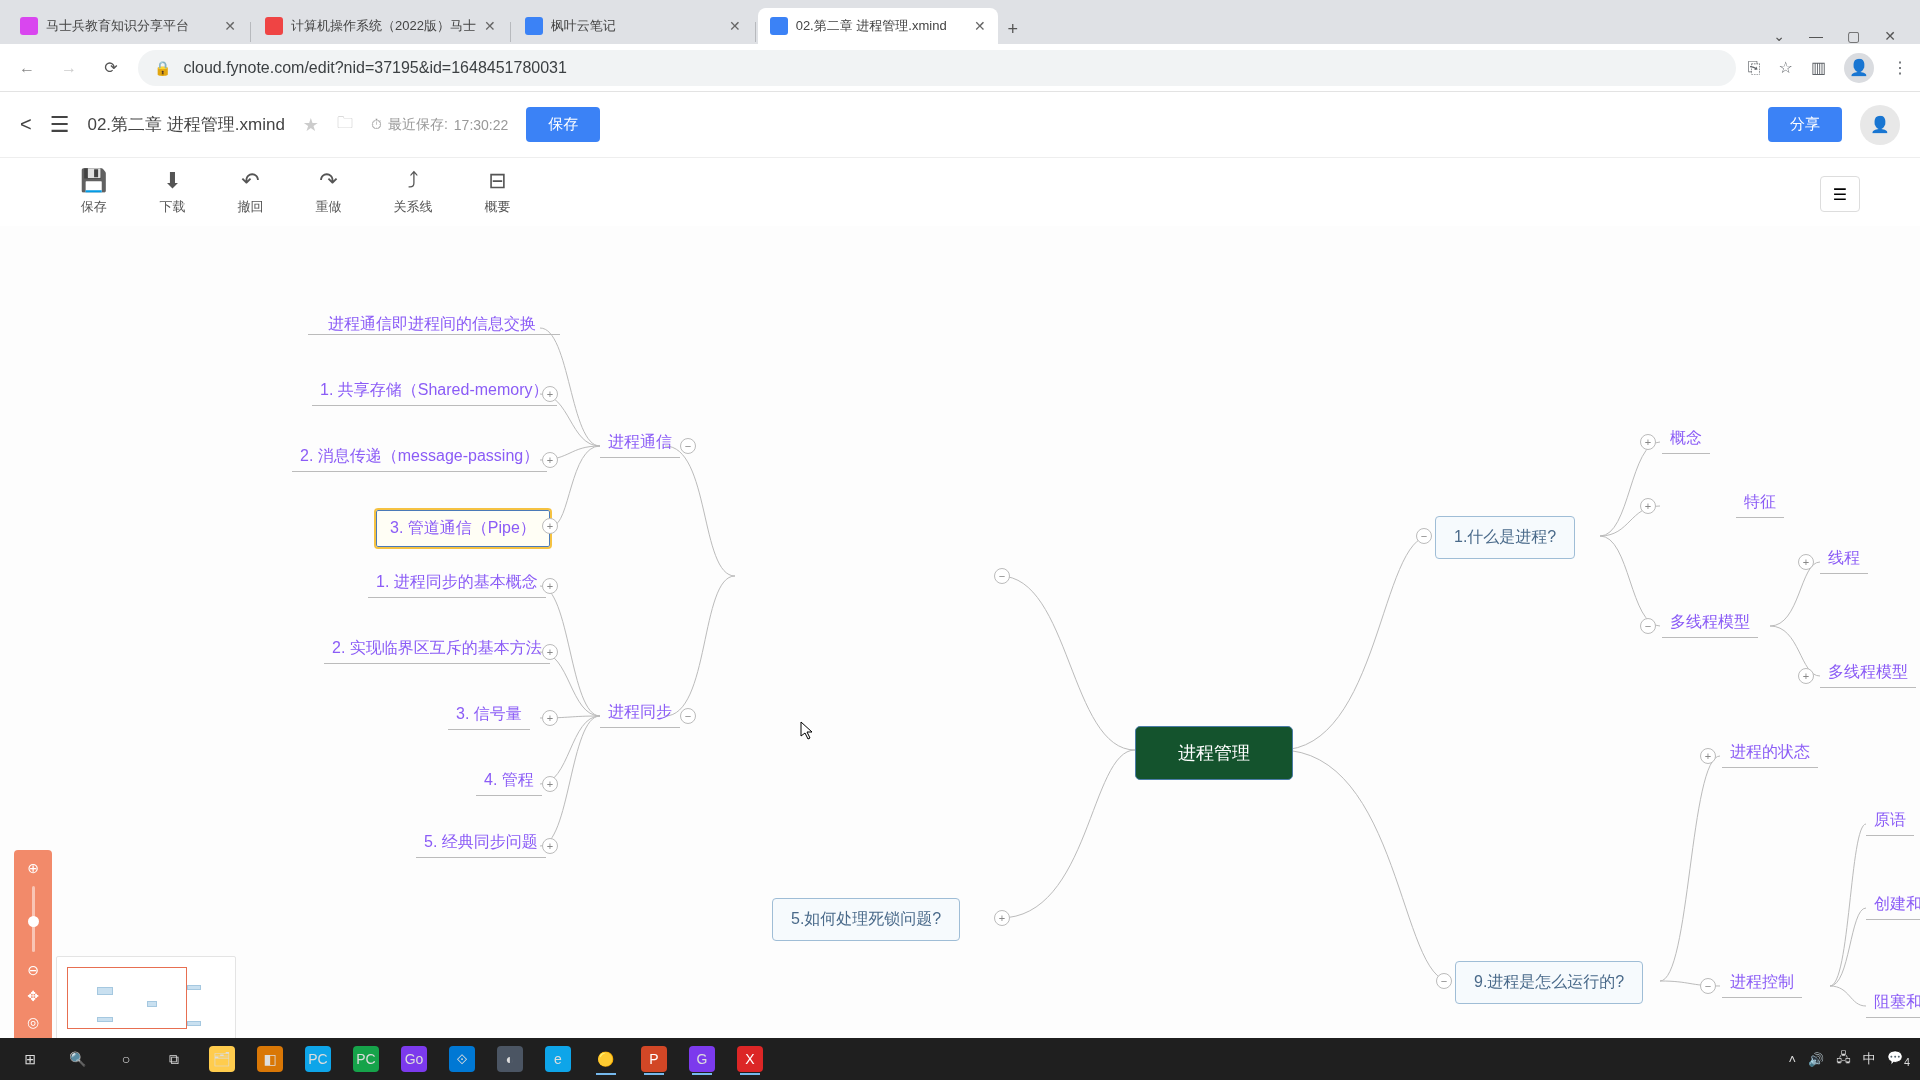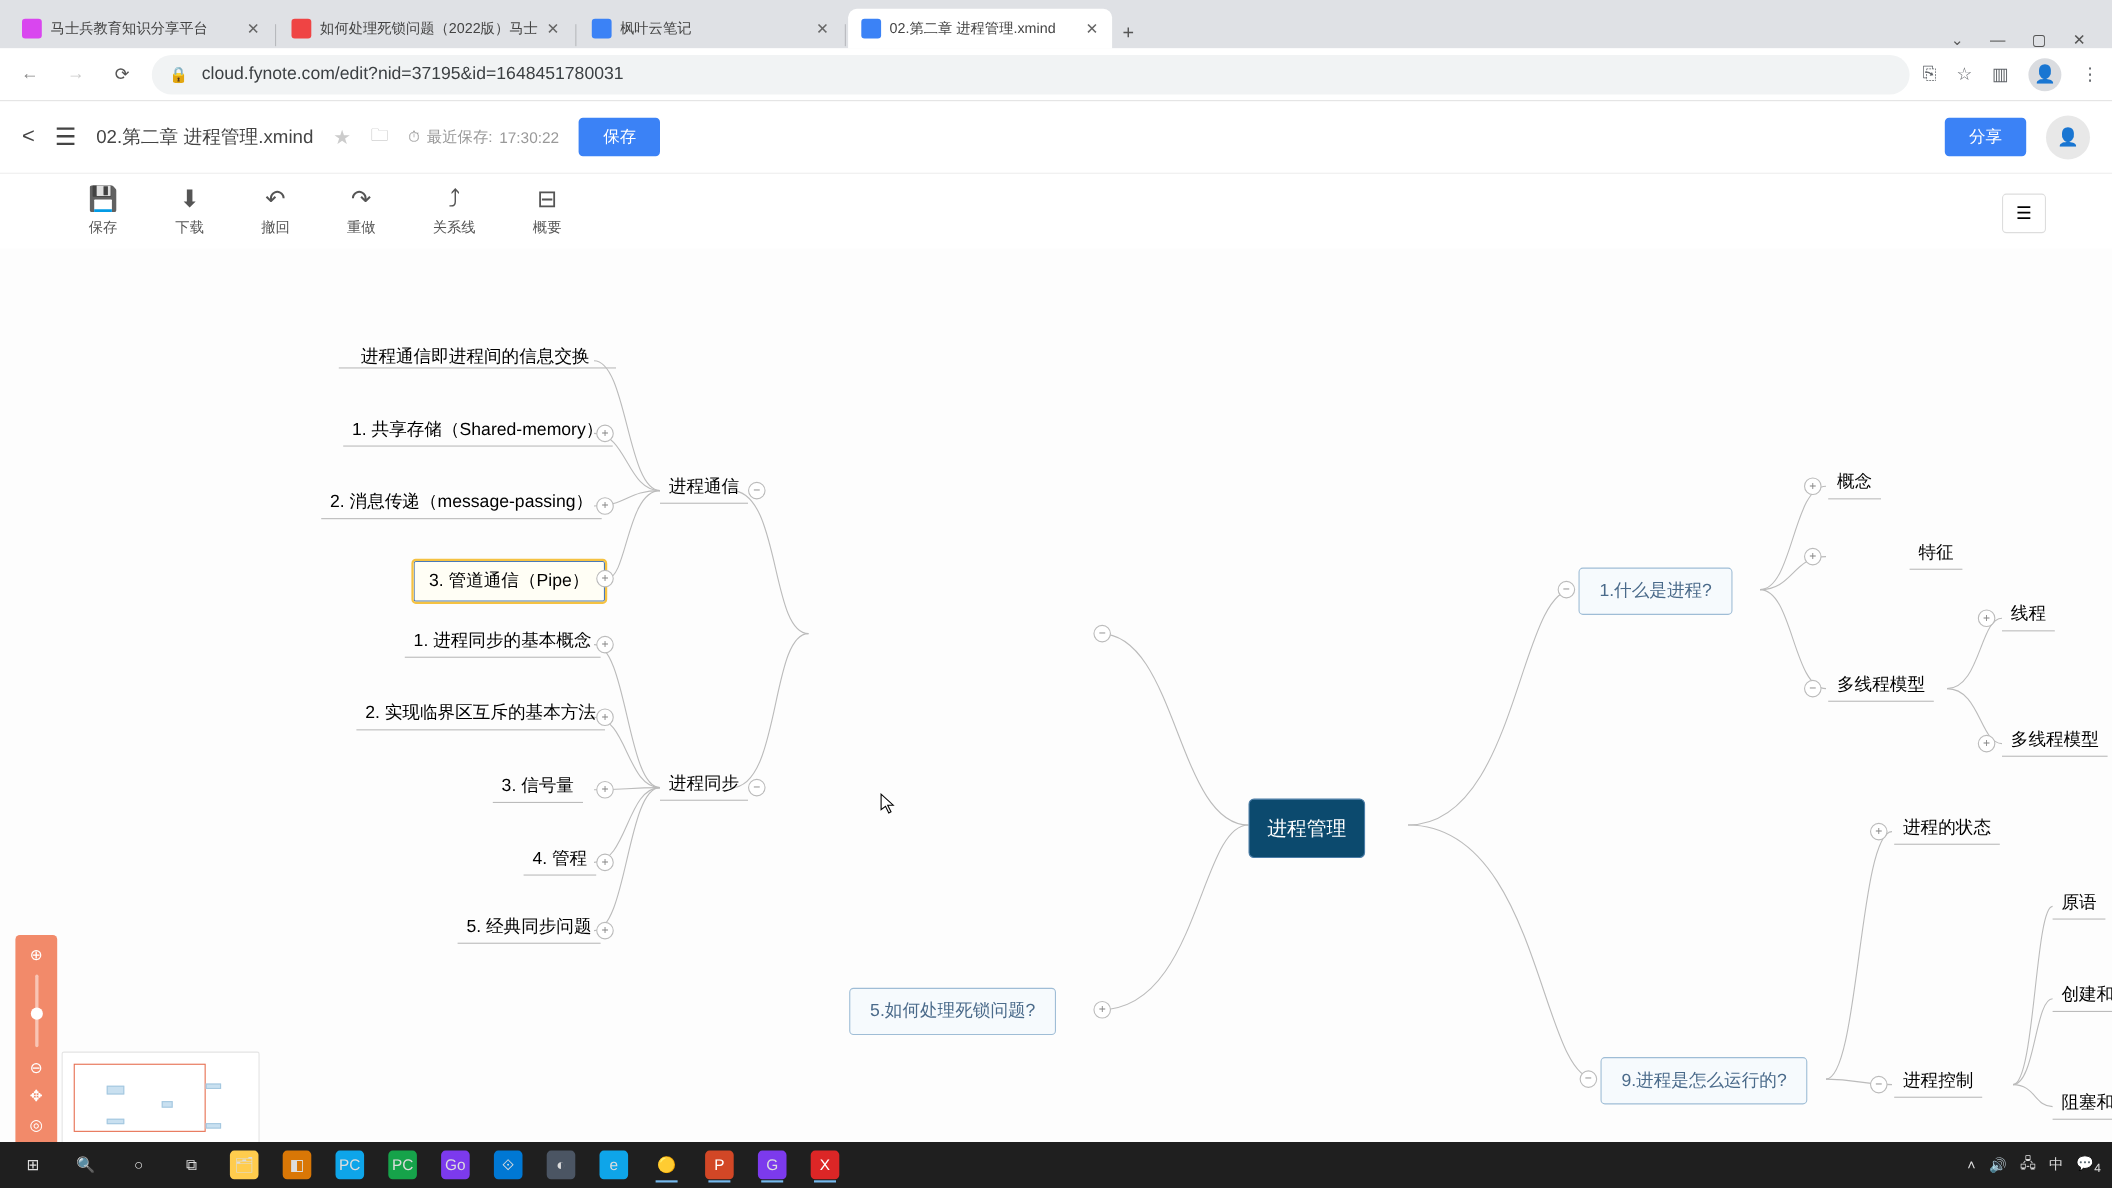--- a/index.html
+++ b/index.html
@@ -40,25 +40,25 @@
 
 
 .toolbar { height: 68px; display: flex; align-items: center; padding: 0 80px; gap: 52px; position: relative; }
 .tool-item { display: flex; flex-direction: column; align-items: center; gap: 4px; cursor: pointer; color: #555; }
 .tool-item .icon { font-size: 22px; height: 26px; display: flex; align-items: center; }
 .tool-item .label { font-size: 13px; }
 .side-toggle { position: absolute; right: 60px; top: 18px; width: 40px; height: 36px; border: 1px solid #ddd; border-radius: 4px; display: flex; align-items: center; justify-content: center; cursor: pointer; }
 
 
 .canvas { position: relative; width: 100%; height: 854px; background: #fdfdfd; overflow: hidden; }
-.node { position: absolute; font-size: 16px; color: #000000; white-space: nowrap; }
+.node { position: absolute; font-size: 16px; color: #8b5cf6; white-space: nowrap; }
 .node.underline { border-bottom: 1px solid #bbb; padding: 4px 8px; }
 .node.box { border: 1px solid #9fbdd6; background: #f6fafd; border-radius: 4px; padding: 10px 18px; color: #4a6a8a; }
 .node.selected { border: 2px solid #f5c242; background: #fffef5; border-radius: 4px; padding: 8px 14px; box-shadow: 0 0 0 1px #4a7ab8 inset; }
-.node.center { background: #0c4a6e; color: #fff; border: 1px solid #4a7ca6; border-radius: 5px; padding: 14px 16px; font-size: 18px; }
+.node.center { background: #14532d; color: #fff; border: 1px solid #4a7ca6; border-radius: 5px; padding: 14px 42px; font-size: 18px; }
 .expand { position: absolute; width: 16px; height: 16px; border: 1px solid #bbb; border-radius: 50%; background: #fff; display: flex; align-items: center; justify-content: center; font-size: 11px; color: #888; cursor: pointer; line-height: 1; }
 
 svg.connections { position: absolute; top: 0; left: 0; width: 100%; height: 100%; pointer-events: none; }
 svg.connections path { fill: none; stroke: #bbb; stroke-width: 1; }
 
 
 .zoom-panel { position: absolute; left: 14px; bottom: 14px; width: 38px; background: #f28a6a; border-radius: 4px; padding: 10px 0; display: flex; flex-direction: column; align-items: center; gap: 10px; color: #fff; }
 .zoom-panel .track { width: 3px; height: 66px; background: rgba(255,255,255,0.5); position: relative; border-radius: 2px; }
 .zoom-panel .thumb { width: 11px; height: 11px; background: #fff; border-radius: 50%; position: absolute; left: -4px; top: 30px; }
 .zoom-panel span { cursor: pointer; font-size: 14px; }
@@ -81,21 +81,21 @@
 
 <div class="browser-tabs">
   <div class="tab">
     <div class="favicon" style="background:#d946ef"></div>
     <span class="title">马士兵教育知识分享平台</span>
     <span class="close">✕</span>
   </div>
   <div class="tab-sep"></div>
   <div class="tab">
     <div class="favicon" style="background:#ef4444"></div>
-    <span class="title">如何处理死锁问题（2022版）马士</span>
+    <span class="title">计算机操作系统（2022版）马士</span>
     <span class="close">✕</span>
   </div>
   <div class="tab-sep"></div>
   <div class="tab">
     <div class="favicon" style="background:#3b82f6"></div>
     <span class="title">枫叶云笔记</span>
     <span class="close">✕</span>
   </div>
   <div class="tab-sep"></div>
   <div class="tab active">

